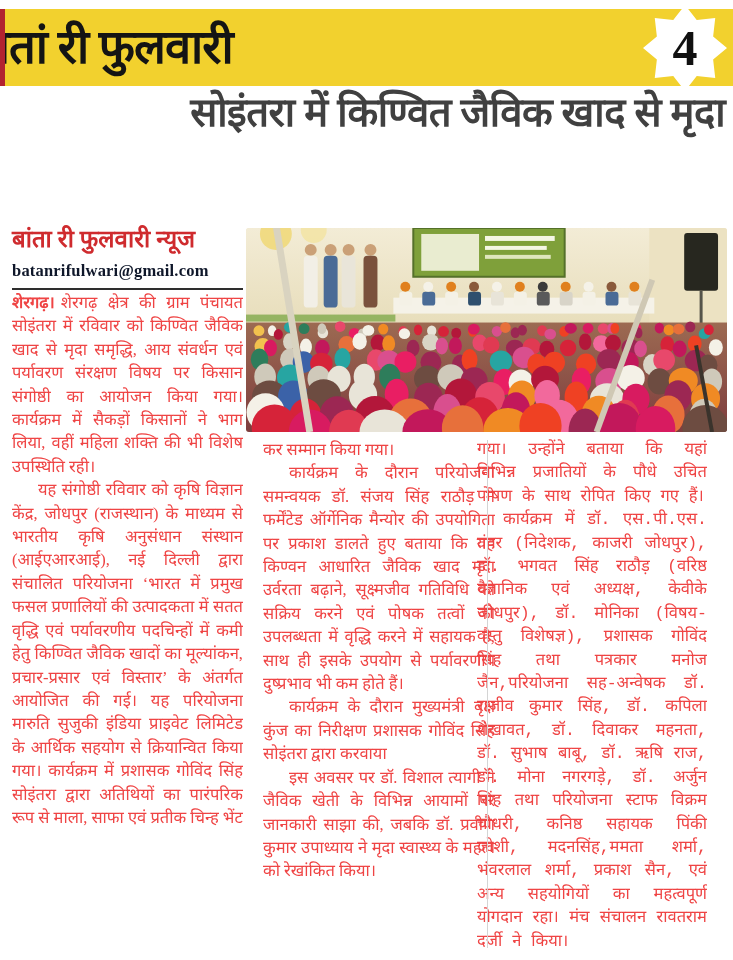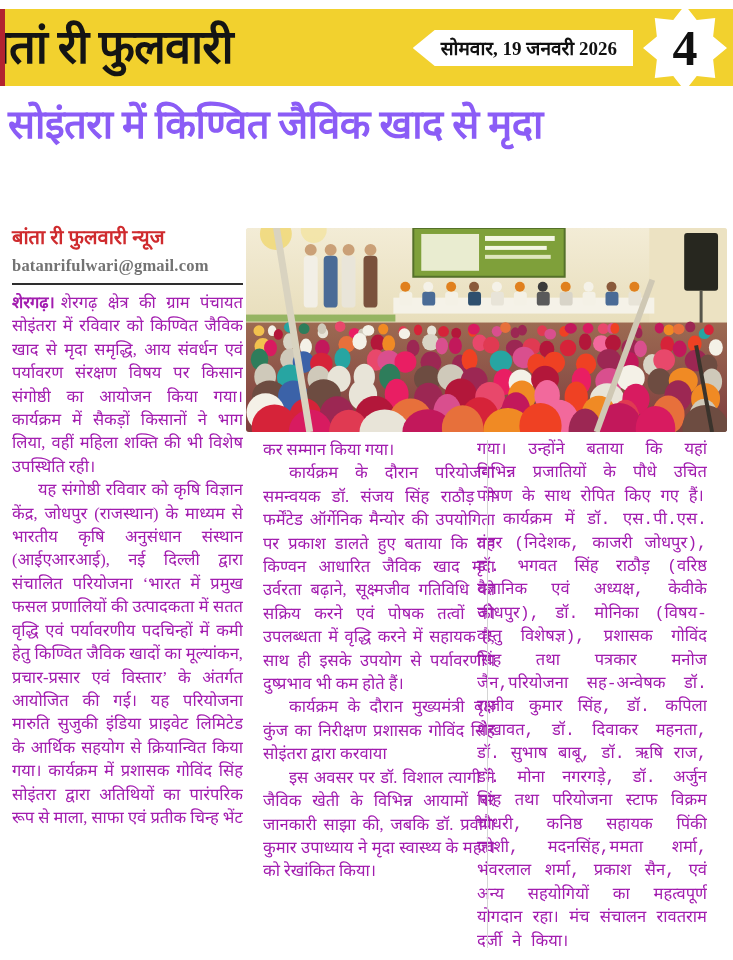--- a/index.html
+++ b/index.html
@@ -17,58 +17,55 @@
   .date-flag{position:absolute;right:100px;top:21px;height:36px;background:#ffffff;
         display:flex;align-items:center;padding:0 16px 0 28px;
         clip-path:polygon(0 50%,22px 0,100% 0,100% 100%,22px 100%);}
   .date-text{font-weight:700;font-size:19px;color:#111;white-space:nowrap;}
   .page-star{position:absolute;right:6px;top:-4px;width:84px;height:86px;background:#ffffff;
         display:flex;align-items:center;justify-content:center;
         clip-path:polygon(100% 50%,83.5% 63.5%,86% 85%,64% 82.5%,50% 100%,36% 82.5%,14% 85%,16.5% 63.5%,0% 50%,16.5% 36.5%,14% 15%,36% 17.5%,50% 0%,64% 17.5%,86% 15%,83.5% 36.5%);}
   .page-num{font-size:50px;font-weight:700;color:#101010;line-height:1;}
 
   
-  .headline{position:absolute;top:97px;left:8px;width:717px;text-align:left;
-        font-weight:900;font-size:40px;line-height:1.40;color:#8b5cf6;letter-spacing:-0.5px;}
+  .headline{position:absolute;top:85px;left:8px;width:717px;text-align:right;
+        font-weight:900;font-size:40px;line-height:1.40;color:#404040;letter-spacing:-0.5px;}
 
   
   .byline-block{position:absolute;left:12px;top:226px;width:231px;}
-  .byline{color:#cf2b2e;font-weight:700;font-size:20px;line-height:1.15;}
-  .email{font-weight:700;font-size:16.5px;color:#737373;margin-top:7px;letter-spacing:.2px;}
+  .byline{color:#cf2b2e;font-weight:700;font-size:24px;line-height:1.15;}
+  .email{font-weight:700;font-size:16.5px;color:#0f172a;margin-top:7px;letter-spacing:.2px;}
   .byline-rule{border-bottom:2.5px solid #2e2e2e;margin-top:7px;width:100%;}
 
   
   .photo{position:absolute;left:246px;top:228px;width:481px;height:204px;
         overflow:hidden;border-radius:3px;background:#efe7cf;}
   .photo svg{display:block;width:100%;height:100%;}
 
   
   .col{position:absolute;font-size:16.5px;line-height:23.4px;text-align:justify;
-       color:#a21caf;overflow:hidden;}
+       color:#ef4444;overflow:hidden;}
   .col1{left:12px;top:291px;width:231px;height:660px;}
   .col2{left:251px;top:438px;width:232px;height:514px;margin-left:12px;}
   .col3{left:477px;top:438px;width:230px;height:514px;font-family:Liberation Mono, monospace;}
   .para{margin:0;}
   .indent{text-indent:26px;}
   .dateline{font-weight:700;margin-right:6px;}
   .vrule{position:absolute;width:1px;background:#d4d4d4;}
   .vrule-1{left:487px;top:440px;height:508px;}
 </style>
 </head>
 <body>
 
 <div class="page">
 
   <div class="masthead">
     <div class="red-edge"></div>
     <div class="masthead-title-wrap">
       <span class="masthead-title">बातां री फुलवारी</span>
-    </div>
-    <div class="date-flag">
-      <span class="date-text">सोमवार, 19 जनवरी 2026</span>
     </div>
     <div class="page-star">
       <span class="page-num">4</span>
     </div>
   </div>
 
   <div class="headline">
     <div>सोइंतरा में किण्वित जैविक खाद से मृदा</div>
   </div>
 

